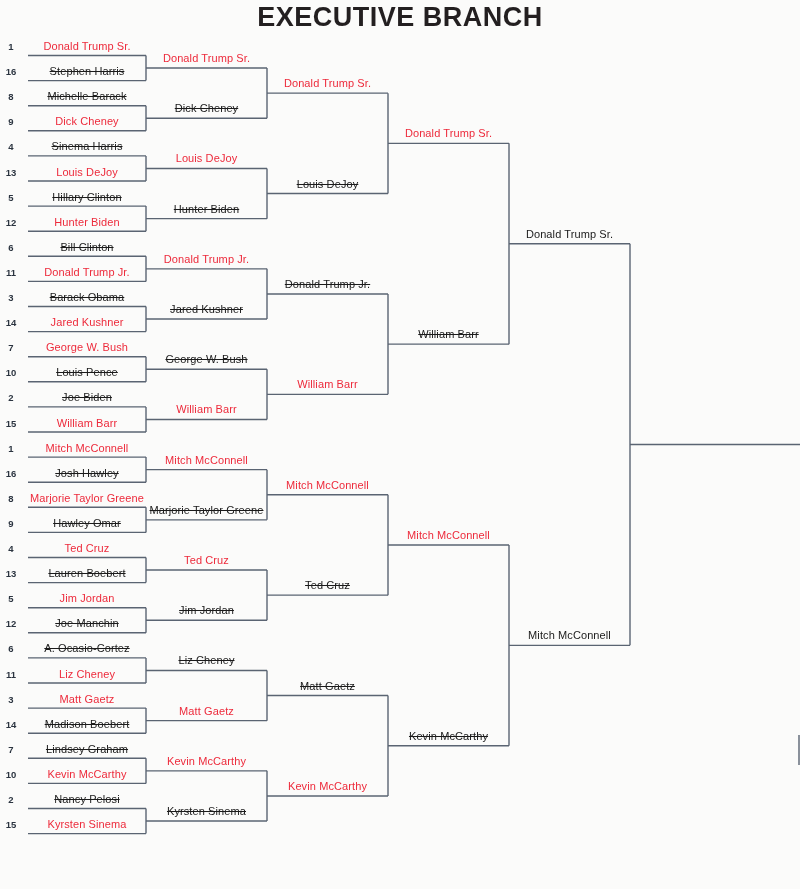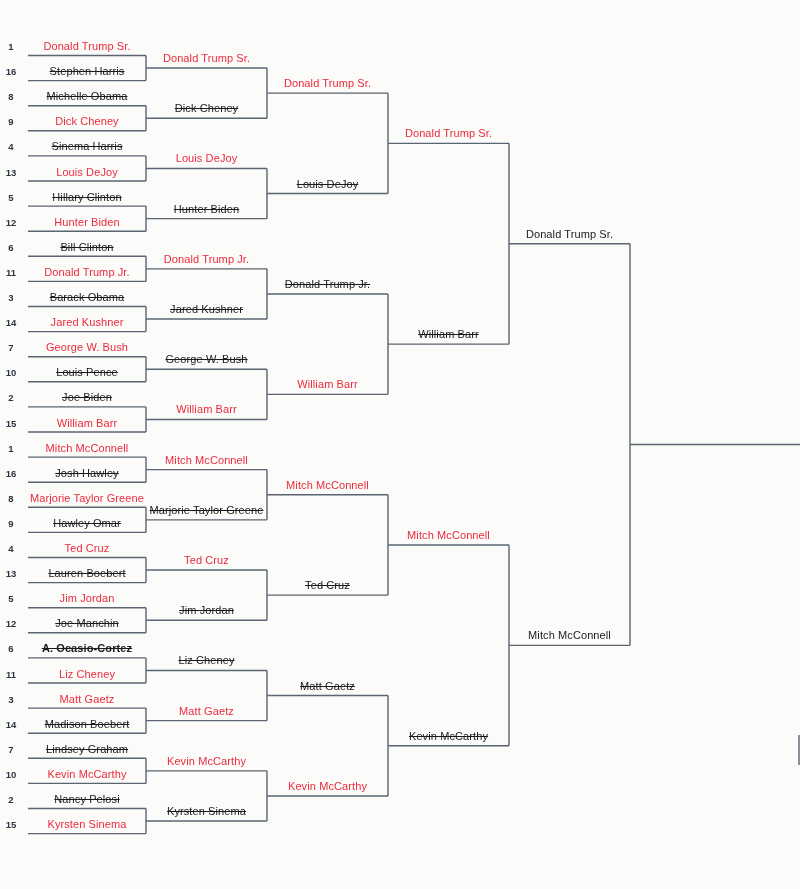--- a/index.html
+++ b/index.html
@@ -50,20 +50,21 @@
   .lbl.neutral{color:#1b1b1b;}
 
   svg line{stroke:#5a6472;stroke-width:1.4;}
   .bgsvg{position:absolute;left:0;top:0;pointer-events:none;}
 </style>
 </head>
 <body>
 
 <div id="bracket">
 
+  <div class="title" id="title-top">EXECUTIVE BRANCH</div>
 
 
   <svg class="bgsvg" id="lines" width="800" height="889">
       <line x1="28" y1="55.5" x2="146" y2="55.5"></line>
       <line x1="28" y1="80.6" x2="146" y2="80.6"></line>
       <line x1="146" y1="55.5" x2="146" y2="80.6"></line>
       <line x1="28" y1="105.7" x2="146" y2="105.7"></line>
       <line x1="28" y1="130.8" x2="146" y2="130.8"></line>
       <line x1="146" y1="105.7" x2="146" y2="130.8"></line>
       <line x1="28" y1="155.9" x2="146" y2="155.9"></line>
@@ -187,21 +188,21 @@
       <div class="seed" style="left: 0px; top: 693.6px;">3</div>
       <div class="seed" style="left: 0px; top: 718.7px;">14</div>
       <div class="seed" style="left: 0px; top: 743.8px;">7</div>
       <div class="seed" style="left: 0px; top: 768.9px;">10</div>
       <div class="seed" style="left: 0px; top: 794px;">2</div>
       <div class="seed" style="left: 0px; top: 819.1px;">15</div>
     </div>
   <div id="r1-layer">
       <div class="lbl win" style="left: 28px; width: 118px; top: 40px;">Donald Trump Sr.</div>
       <div class="lbl out" style="left: 28px; width: 118px; top: 65.1px;">Stephen Harris</div>
-      <div class="lbl out" style="left: 28px; width: 118px; top: 90.2px;">Michelle Obama</div>
+      <div class="lbl out" style="left: 28px; width: 118px; top: 90.2px;">Michelle Barack</div>
       <div class="lbl win" style="left: 28px; width: 118px; top: 115.3px;">Dick Cheney</div>
       <div class="lbl out" style="left: 28px; width: 118px; top: 140.4px;">Sinema Harris</div>
       <div class="lbl win" style="left: 28px; width: 118px; top: 165.5px;">Louis DeJoy</div>
       <div class="lbl out" style="left: 28px; width: 118px; top: 190.6px;">Hillary Clinton</div>
       <div class="lbl win" style="left: 28px; width: 118px; top: 215.7px;">Hunter Biden</div>
       <div class="lbl out" style="left: 28px; width: 118px; top: 240.8px;">Bill Clinton</div>
       <div class="lbl win" style="left: 28px; width: 118px; top: 265.9px;">Donald Trump Jr.</div>
       <div class="lbl out" style="left: 28px; width: 118px; top: 291px;">Barack Obama</div>
       <div class="lbl win" style="left: 28px; width: 118px; top: 316.1px;">Jared Kushner</div>
       <div class="lbl win" style="left: 28px; width: 118px; top: 341.2px;">George W. Bush</div>
@@ -209,21 +210,21 @@
       <div class="lbl out" style="left: 28px; width: 118px; top: 391.4px;">Joe Biden</div>
       <div class="lbl win" style="left: 28px; width: 118px; top: 416.5px;">William Barr</div>
       <div class="lbl win" style="left: 28px; width: 118px; top: 441.6px;">Mitch McConnell</div>
       <div class="lbl out" style="left: 28px; width: 118px; top: 466.7px;">Josh Hawley</div>
       <div class="lbl win" style="left: 28px; width: 118px; top: 491.8px;">Marjorie Taylor Greene</div>
       <div class="lbl out" style="left: 28px; width: 118px; top: 516.9px;">Hawley Omar</div>
       <div class="lbl win" style="left: 28px; width: 118px; top: 542px;">Ted Cruz</div>
       <div class="lbl out" style="left: 28px; width: 118px; top: 567.1px; text-align: center;">Lauren Boebert</div>
       <div class="lbl win" style="left: 28px; width: 118px; top: 592.2px;">Jim Jordan</div>
       <div class="lbl out" style="left: 28px; width: 118px; top: 617.3px;">Joe Manchin</div>
-      <div class="lbl out" style="left: 28px; width: 118px; top: 642.4px; font-weight: bold;">A. Ocasio-Cortez</div>
+      <div class="lbl out" style="left: 28px; width: 118px; top: 642.4px;">A. Ocasio-Cortez</div>
       <div class="lbl win" style="left: 28px; width: 118px; top: 667.5px;">Liz Cheney</div>
       <div class="lbl win" style="left: 28px; width: 118px; top: 692.6px;">Matt Gaetz</div>
       <div class="lbl out" style="left: 28px; width: 118px; top: 717.7px;">Madison Boebert</div>
       <div class="lbl out" style="left: 28px; width: 118px; top: 742.8px;">Lindsey Graham</div>
       <div class="lbl win" style="left: 28px; width: 118px; top: 767.9px;">Kevin McCarthy</div>
       <div class="lbl out" style="left: 28px; width: 118px; top: 793px;">Nancy Pelosi</div>
       <div class="lbl win" style="left: 28px; width: 118px; top: 818.1px;">Kyrsten Sinema</div>
     </div>
   <div id="r2-layer">
       <div class="lbl win" style="left: 146px; width: 121px; top: 52.05px;">Donald Trump Sr.</div>

